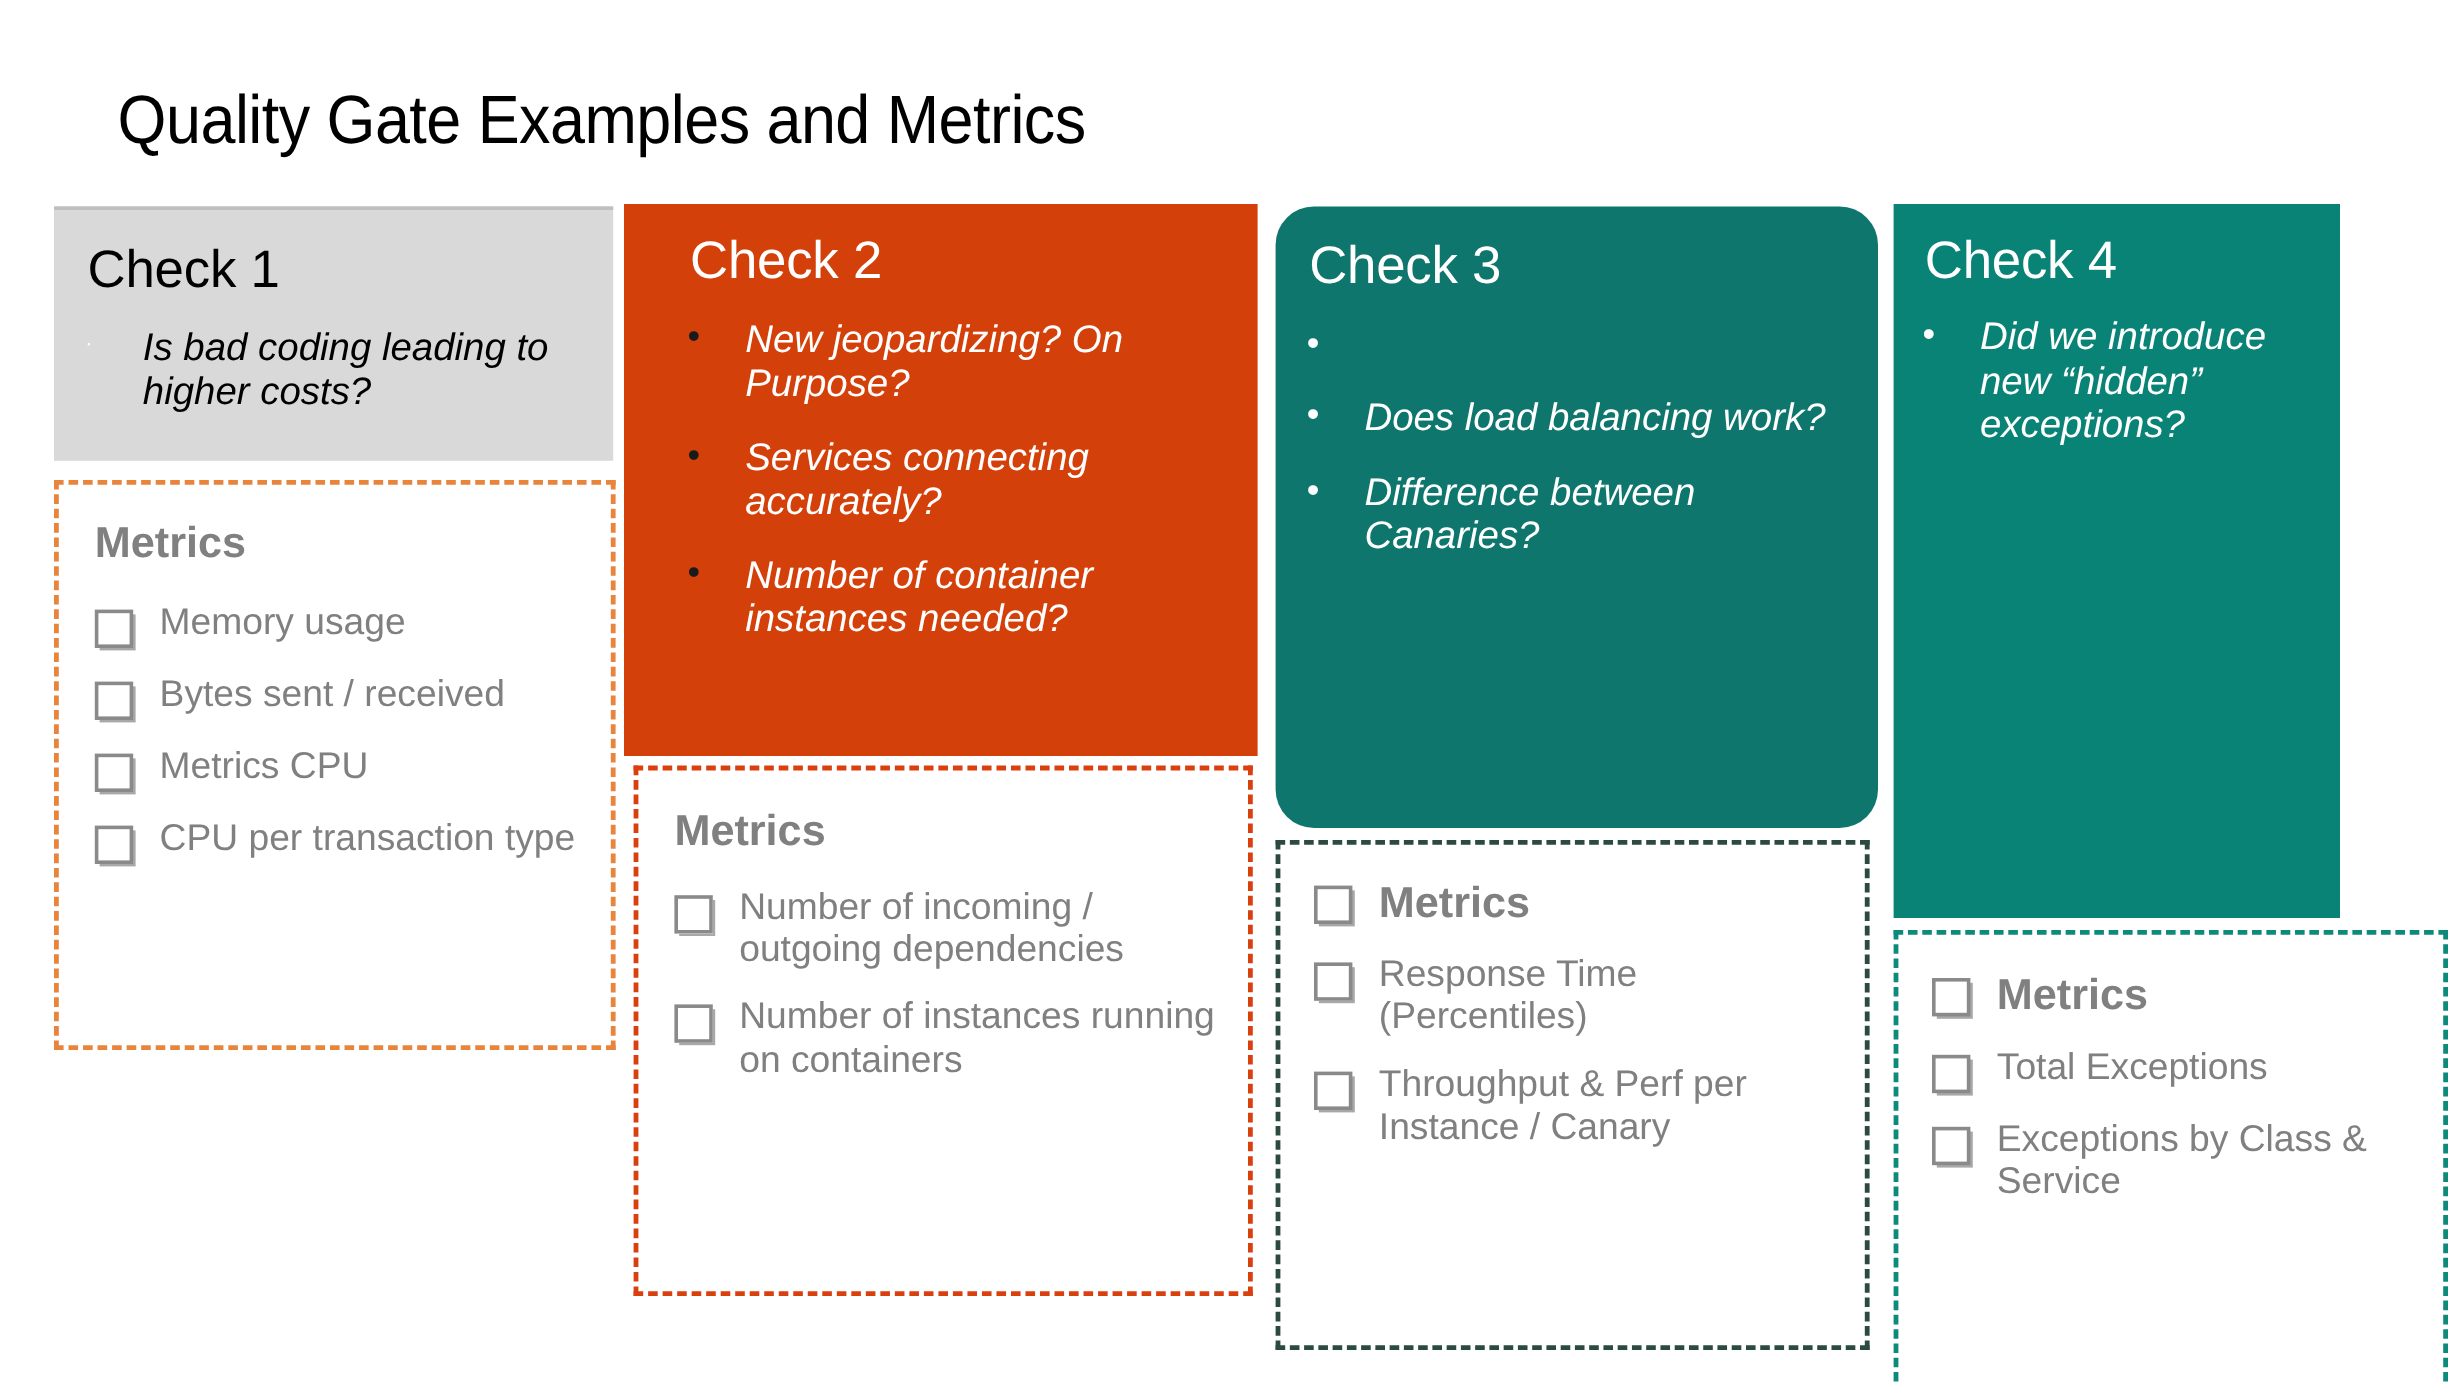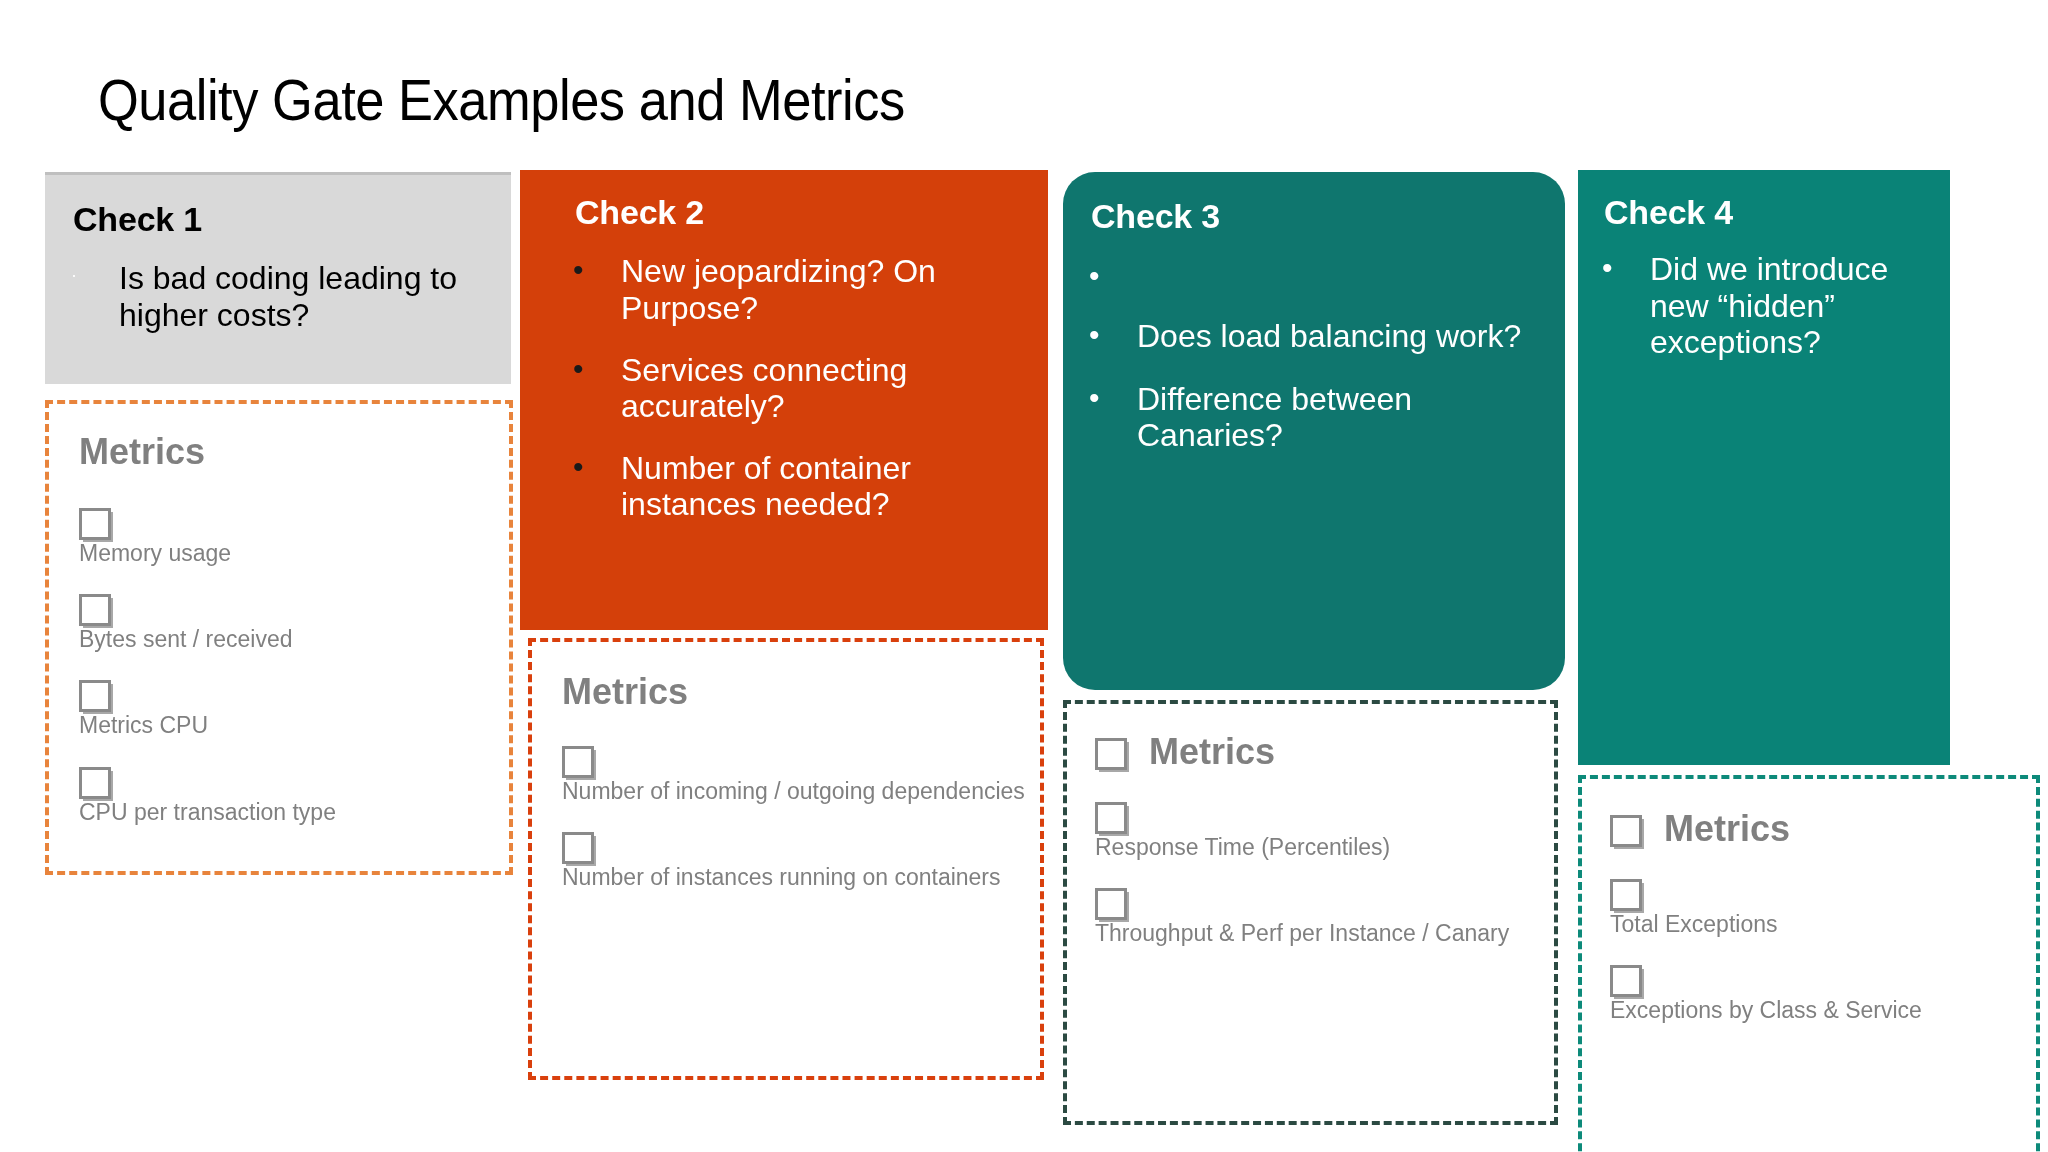--- a/index.html
+++ b/index.html
@@ -30,22 +30,22 @@
     white-space: nowrap;
   }
 
   
   .check-card {
     position: absolute;
     box-sizing: border-box;
     overflow: visible;
   }
   .check-title {
-    font-weight: bold;
-    font-size: 34px;
+    font-weight: normal;
+    font-size: 44px;
     line-height: 1.1;
     letter-spacing: -0.2px;
   }
   .check-list {
     list-style: none;
     margin: 0;
     padding: 0;
   }
   .check-li {
     display: flex;
@@ -56,20 +56,21 @@
   }
   .check-li .bullet {
     flex: 0 0 auto;
     width: 48px;
     text-align: left;
     font-size: 30px;
     line-height: 1.18;
   }
   .check-li .litext {
     flex: 1 1 auto;
+    font-style: italic;
   }
 
   
   .metrics-panel {
     position: absolute;
     box-sizing: border-box;
     background: transparent;
     border-style: dashed;
     border-width: 4px;
   }
@@ -82,25 +83,24 @@
     align-items: flex-start;
   }
   .metrics-list {
     list-style: none;
     margin: 0;
     padding: 0;
   }
   .metrics-li {
     display: flex;
     align-items: flex-start;
-    font-size: 23px;
+    font-size: 31px;
     line-height: 1.15;
     color: #808080;
     margin-bottom: 20px;
-    flex-direction: column;
   }
   .chk {
     flex: 0 0 auto;
     display: inline-block;
     width: 26px;
     height: 26px;
     border: 3px solid #8a8a8a;
     box-shadow: 3px 3px 0 -1px #a8a8a8;
     margin-right: 22px;
     margin-top: 8px;

